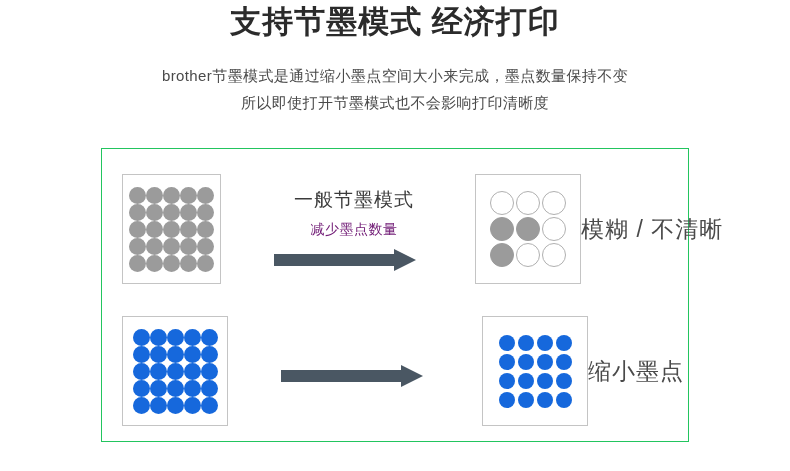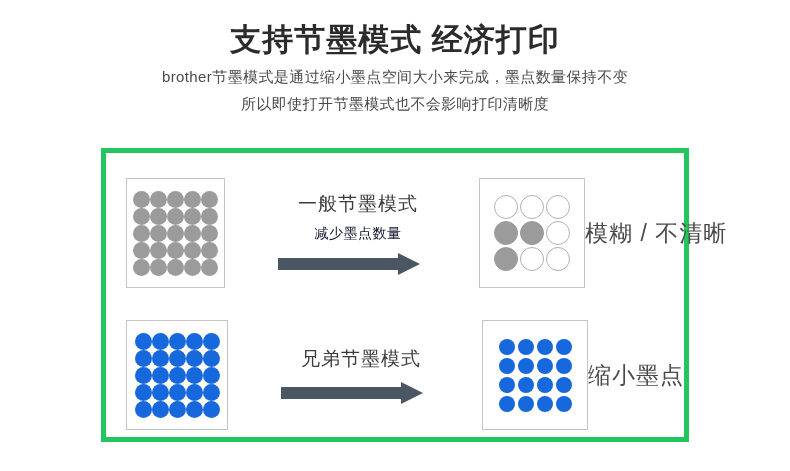--- a/index.html
+++ b/index.html
@@ -18,40 +18,40 @@
     position: relative;
     width: 790px;
     height: 471px;
   }
   .title {
     text-align: center;
     font-size: 31px;
     font-weight: bold;
     color: #2b2b2b;
     letter-spacing: 1px;
-    padding-top: 20px;
+    padding-top: 2px;
     line-height: 1.3;
   }
   .subtitle {
     text-align: center;
     font-size: 15px;
     color: #4a4a4a;
     line-height: 1.75;
-    margin-top: 4px;
+    margin-top: 21px;
   }
   .subtitle div {
     letter-spacing: 0.4px;
   }
   .panel {
     position: absolute;
     left: 101px;
     top: 148px;
     width: 588px;
     height: 294px;
-    border: 5px solid #22c55e;
+    border: 1px solid #22c55e;
     box-sizing: border-box;
   }
   .row {
     position: absolute;
     left: 0;
     width: 100%;
     height: 140px;
     display: flex;
     align-items: center;
   }
@@ -135,21 +135,21 @@
     text-align: center;
     position: relative;
   }
   .mid-title {
     font-size: 19px;
     color: #3b3b3b;
     letter-spacing: 1px;
   }
   .mid-sub {
     font-size: 14px;
-    color: #0f172a;
+    color: #701a75;
     margin-top: 8px;
     letter-spacing: 0.5px;
   }
   .arrow {
     margin: 10px auto 0;
     width: 160px;
     height: 22px;
     position: relative;
   }
   .arrow .shaft {
@@ -303,21 +303,20 @@
               <span class="dot"></span>
               <span class="dot"></span>
               <span class="dot"></span>
               <span class="dot"></span>
               <span class="dot"></span>
             </div>
         </div>
       </div>
 
       <div class="mid">
-        <div class="mid-title">兄弟节墨模式</div>
         <div class="arrow">
           <div class="shaft"></div>
             <div class="head"></div>
         </div>
       </div>
 
       <div class="box-wrap-right">
         <div class="dot-box box-right b-small">
           <div class="dot-grid">
             <div class="dot-line">

